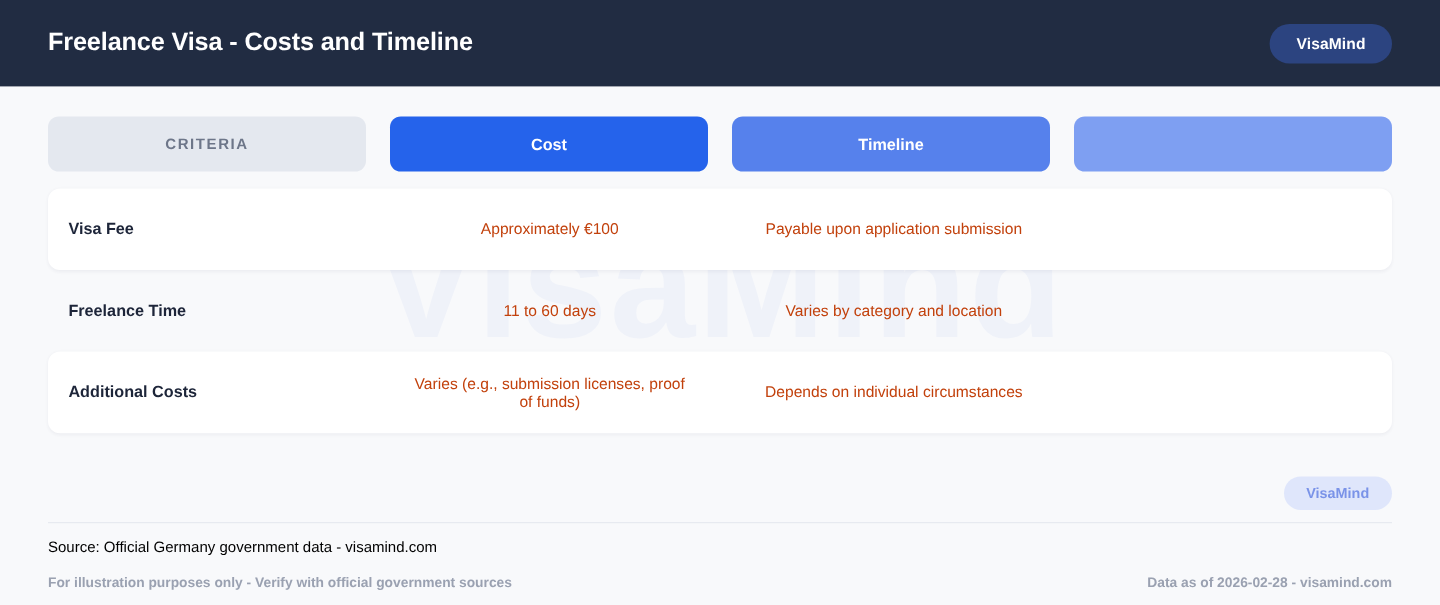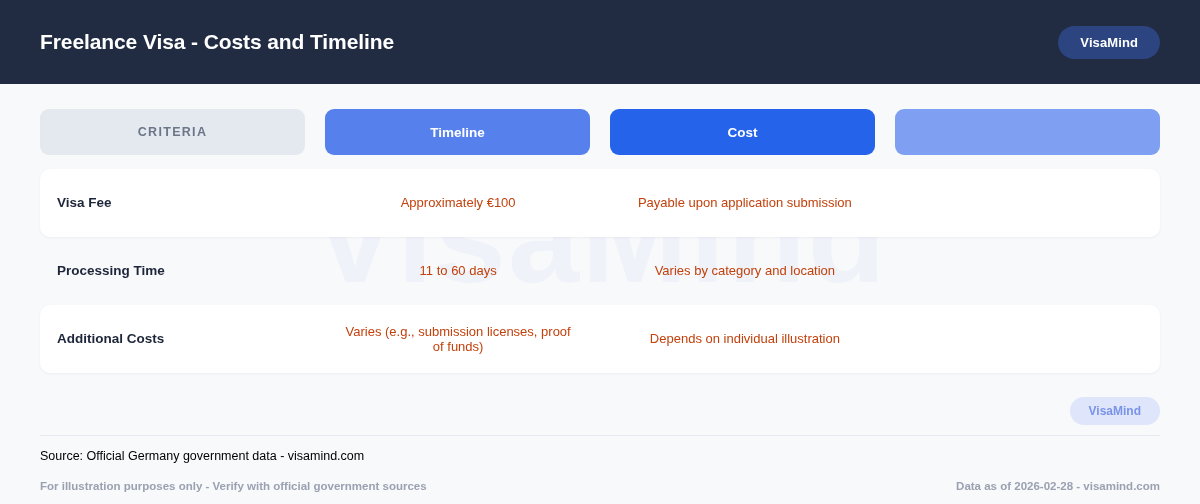--- a/index.html
+++ b/index.html
@@ -42,21 +42,21 @@
     letter-spacing: 2px;
     color: rgba(86, 126, 226, 0.055);
     pointer-events: none;
     user-select: none;
     z-index: 0;
     white-space: nowrap;
   }
 
   
   .header {
-    height: 84px;
+    height: 72px;
     background: #212c42;
     display: flex;
     align-items: center;
     justify-content: space-between;
     padding: 0 40px;
     position: relative;
     z-index: 3;
     flex: none;
   }
 
@@ -205,45 +205,45 @@
 
   <div class="header">
     <div class="header-title">Freelance Visa - Costs and Timeline</div>
     <div class="header-badge">VisaMind</div>
   </div>
 
   <div class="table-area">
 
     <div class="col-headers">
       <div class="col-head c0">CRITERIA</div>
+      <div class="col-head c1">Cost</div>
       <div class="col-head c2">Timeline</div>
-      <div class="col-head c1">Cost</div>
       <div class="col-head c3"></div>
     </div>
 
     <div class="rows">
 
       <div class="row odd">
         <div class="cell criteria">Visa Fee</div>
         <div class="cell">Approximately €100</div>
         <div class="cell">Payable upon application submission</div>
         <div class="cell blank"></div>
       </div>
 
       <div class="row even">
-        <div class="cell criteria">Processing Time</div>
+        <div class="cell criteria">Freelance Time</div>
         <div class="cell">11 to 60 days</div>
         <div class="cell">Varies by category and location</div>
         <div class="cell blank"></div>
       </div>
 
       <div class="row odd">
         <div class="cell criteria">Additional Costs</div>
         <div class="cell">Varies (e.g., submission licenses, proof of funds)</div>
-        <div class="cell">Depends on individual illustration</div>
+        <div class="cell">Depends on individual circumstances</div>
         <div class="cell blank"></div>
       </div>
 
     </div>
   </div>
 
   <div class="footer">
 
     <div class="footer-badge-row">
       <div class="footer-badge">VisaMind</div>

